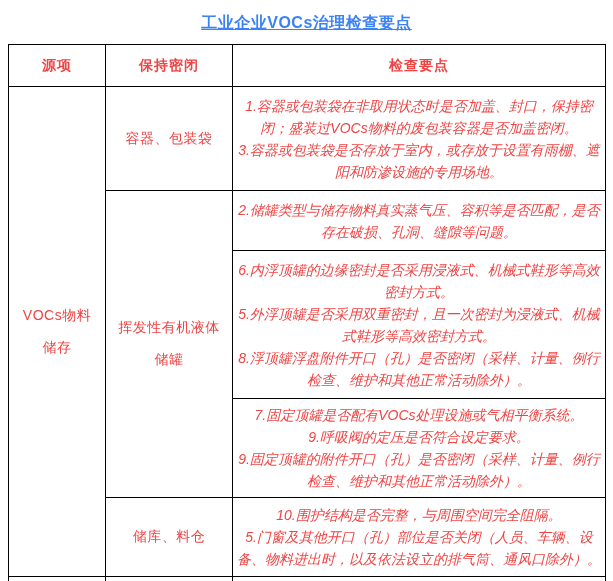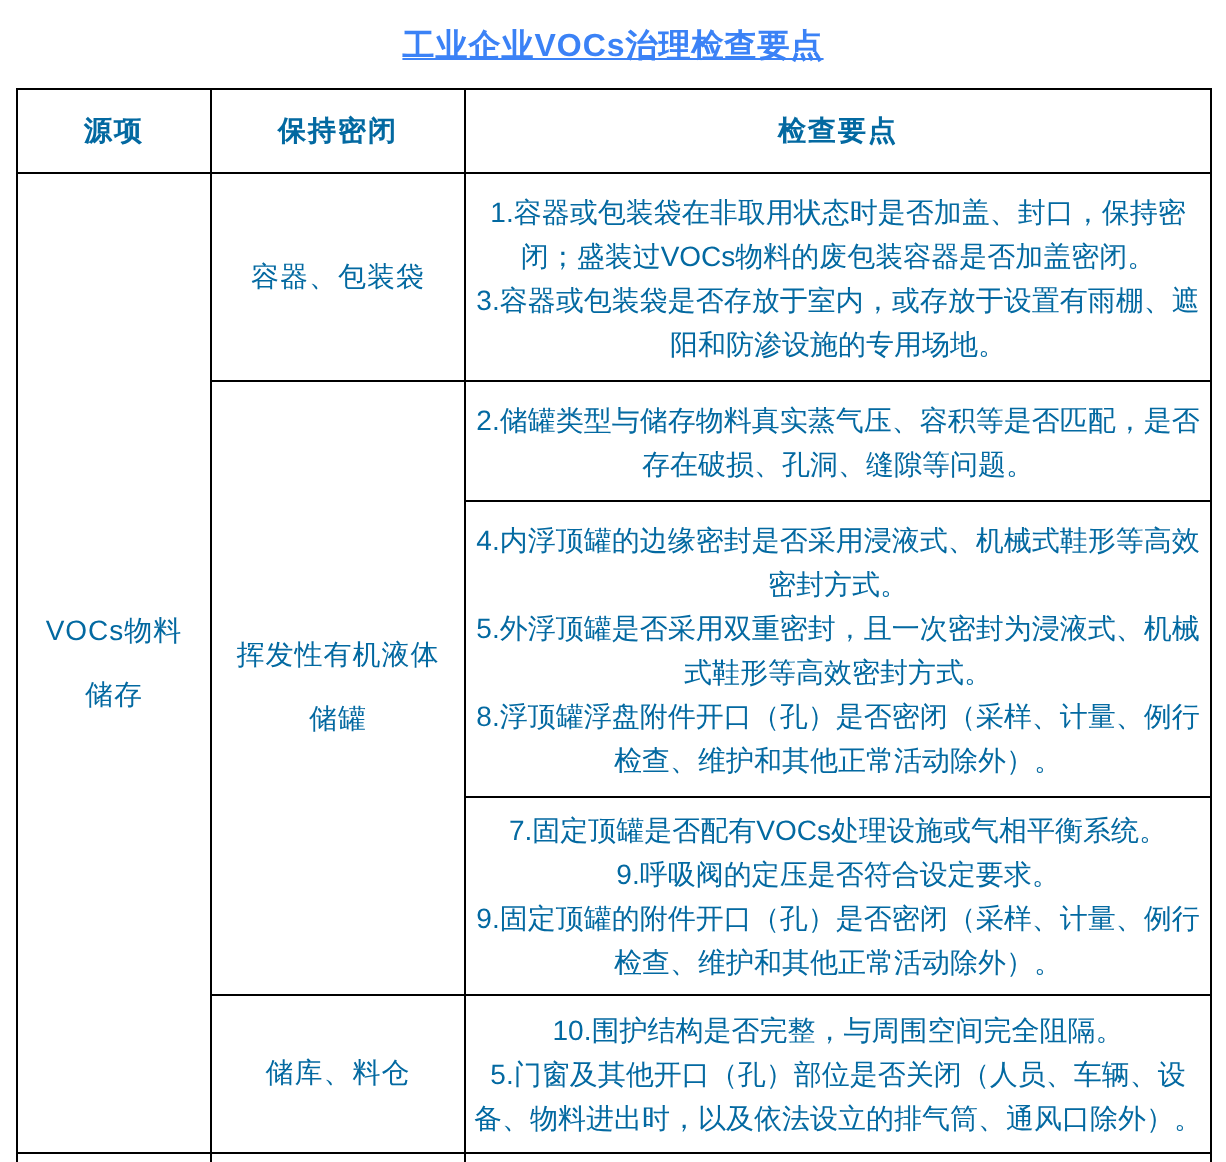--- a/index.html
+++ b/index.html
@@ -30,21 +30,21 @@
     top: 44px;
     width: 597px;
     border-collapse: collapse;
     table-layout: fixed;
   }
   table.inspection th,
   table.inspection td {
     border: 1px solid #000000;
     padding: 0;
     background: #ffffff;
-    color: #0369a1;
+    color: #ef4444;
     text-align: center;
   }
   th.hdr {
     font-size: 14px;
     font-weight: bold;
     text-align: center;
     vertical-align: middle;
     letter-spacing: 1px;
   }
   td.center-cell {
@@ -54,21 +54,21 @@
     letter-spacing: 0.5px;
   }
   td.center-cell .line2 { margin-top: 14px; }
   td.points-cell {
     font-size: 14px;
     line-height: 22px;
     text-align: left;
     vertical-align: middle;
     padding: 4px 6px 4px 6px;
   }
-  .point { white-space: normal; }
+  .point { white-space: normal; font-style: italic; }
 </style>
 </head>
 <body>
 
 <div class="page">
 
   <div class="doc-title">工业企业VOCs治理检查要点</div>
 
   <table class="inspection">
     <colgroup>
@@ -101,21 +101,21 @@
         <div>挥发性有机液体</div>
         <div class="line2">储罐</div>
       </td>
       <td class="points-cell">
         <div class="point">2.储罐类型与储存物料真实蒸气压、容积等是否匹配，是否存在破损、孔洞、缝隙等问题。</div>
       </td>
     </tr>
 
     <tr style="height:148px">
       <td class="points-cell">
-        <div class="point">4.内浮顶罐的边缘密封是否采用浸液式、机械式鞋形等高效密封方式。</div>
+        <div class="point">6.内浮顶罐的边缘密封是否采用浸液式、机械式鞋形等高效密封方式。</div>
         <div class="point">5.外浮顶罐是否采用双重密封，且一次密封为浸液式、机械式鞋形等高效密封方式。</div>
         <div class="point">8.浮顶罐浮盘附件开口（孔）是否密闭（采样、计量、例行检查、维护和其他正常活动除外）。</div>
       </td>
     </tr>
 
     <tr style="height:99px">
       <td class="points-cell">
         <div class="point">7.固定顶罐是否配有VOCs处理设施或气相平衡系统。</div>
         <div class="point">9.呼吸阀的定压是否符合设定要求。</div>
         <div class="point">9.固定顶罐的附件开口（孔）是否密闭（采样、计量、例行检查、维护和其他正常活动除外）。</div>

